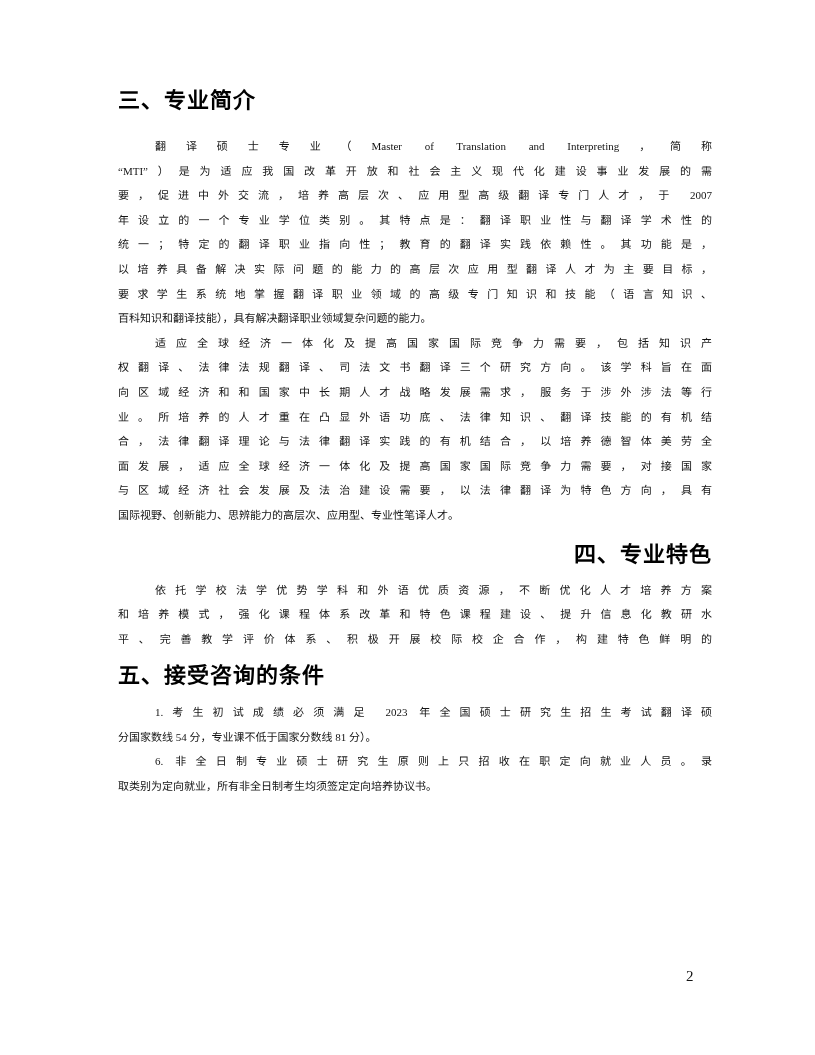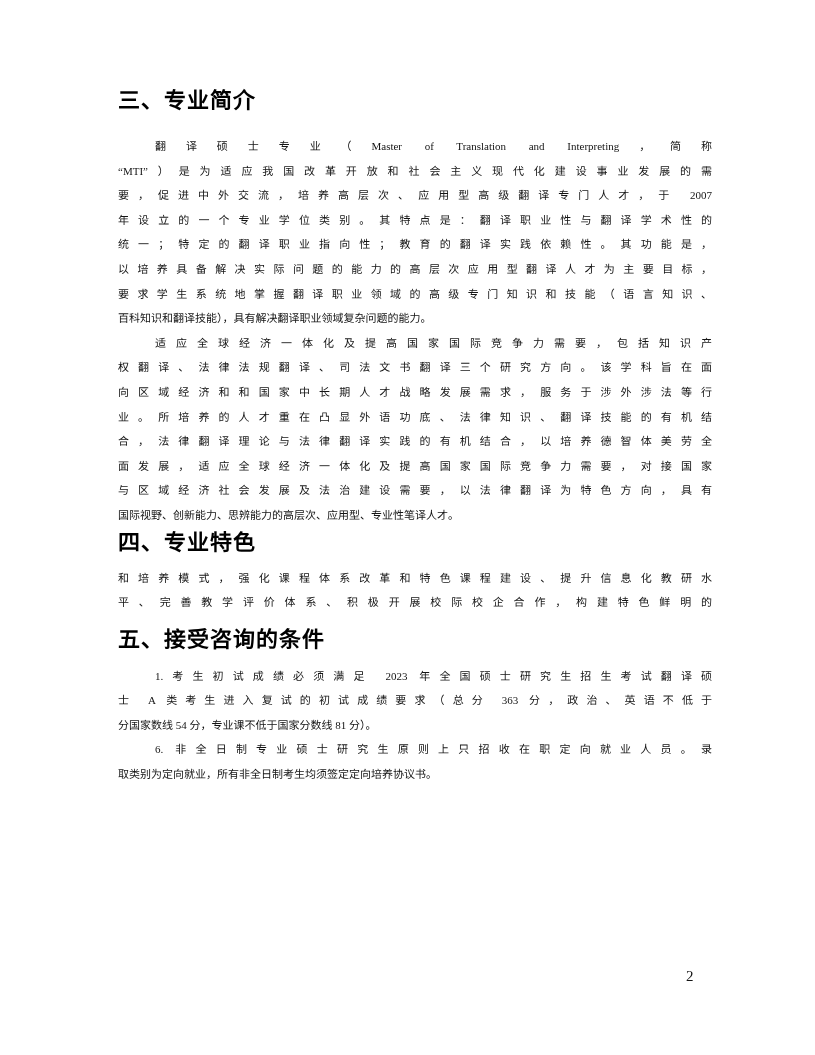--- a/index.html
+++ b/index.html
@@ -30,21 +30,21 @@
   }
   .sec-heading {
     font-family: "DejaVu Sans", "Liberation Sans", sans-serif;
     font-weight: bold;
     font-size: 22px;
     line-height: 26px;
     letter-spacing: 1px;
     color: #000000;
     margin: 0 0 20px 0;
   }
-  .sec-heading.h4 { margin-top: 2px;  margin-bottom: 10px; }
+  .sec-heading.h4 { margin-top: 14px;  margin-bottom: 10px; text-align: right; }
   .sec-heading.h5 { margin-top: 12px;  margin-bottom: 11px; }
   .para {
     font-size: 11px;
     margin: 0;
     color: #141414;
   }
   .para .line {
     height: 24.6px;
     line-height: 24.6px;
     overflow: hidden;
@@ -90,29 +90,29 @@
         <div class="line">业。所培养的人才重在凸显外语功底、法律知识、翻译技能的有机结</div>
         <div class="line">合，法律翻译理论与法律翻译实践的有机结合，以培养德智体美劳全</div>
         <div class="line">面发展，适应全球经济一体化及提高国家国际竞争力需要，对接国家</div>
         <div class="line">与区域经济社会发展及法治建设需要，以法律翻译为特色方向，具有</div>
         <div class="line last">国际视野、创新能力、思辨能力的高层次、应用型、专业性笔译人才。</div>
       </div>
 
     <h2 class="sec-heading h4">四、专业特色</h2>
 
     <div class="para">
+        <div class="line first">依托学校法学优势学科和外语优质资源，不断优化人才培养方案</div>
         <div class="line">和培养模式，强化课程体系改革和特色课程建设、提升信息化教研水</div>
         <div class="line">平、完善教学评价体系、积极开展校际校企合作，构建特色鲜明的</div>
       </div>
 
     <h2 class="sec-heading h5">五、接受咨询的条件</h2>
 
     <div class="para">
         <div class="line first">1.考生初试成绩必须满足 2023 年全国硕士研究生招生考试翻译硕</div>
-        <div class="line">士 A 类考生进入复试的初试成绩要求（总分 363 分，政治、英语不低于</div>
         <div class="line last">分国家数线 54 分，专业课不低于国家分数线 81 分）。</div>
       </div>
 
     <div class="para">
         <div class="line first">6. 非全日制专业硕士研究生原则上只招收在职定向就业人员。录</div>
         <div class="line last">取类别为定向就业，所有非全日制考生均须签定定向培养协议书。</div>
       </div>
 
   </div>
 

